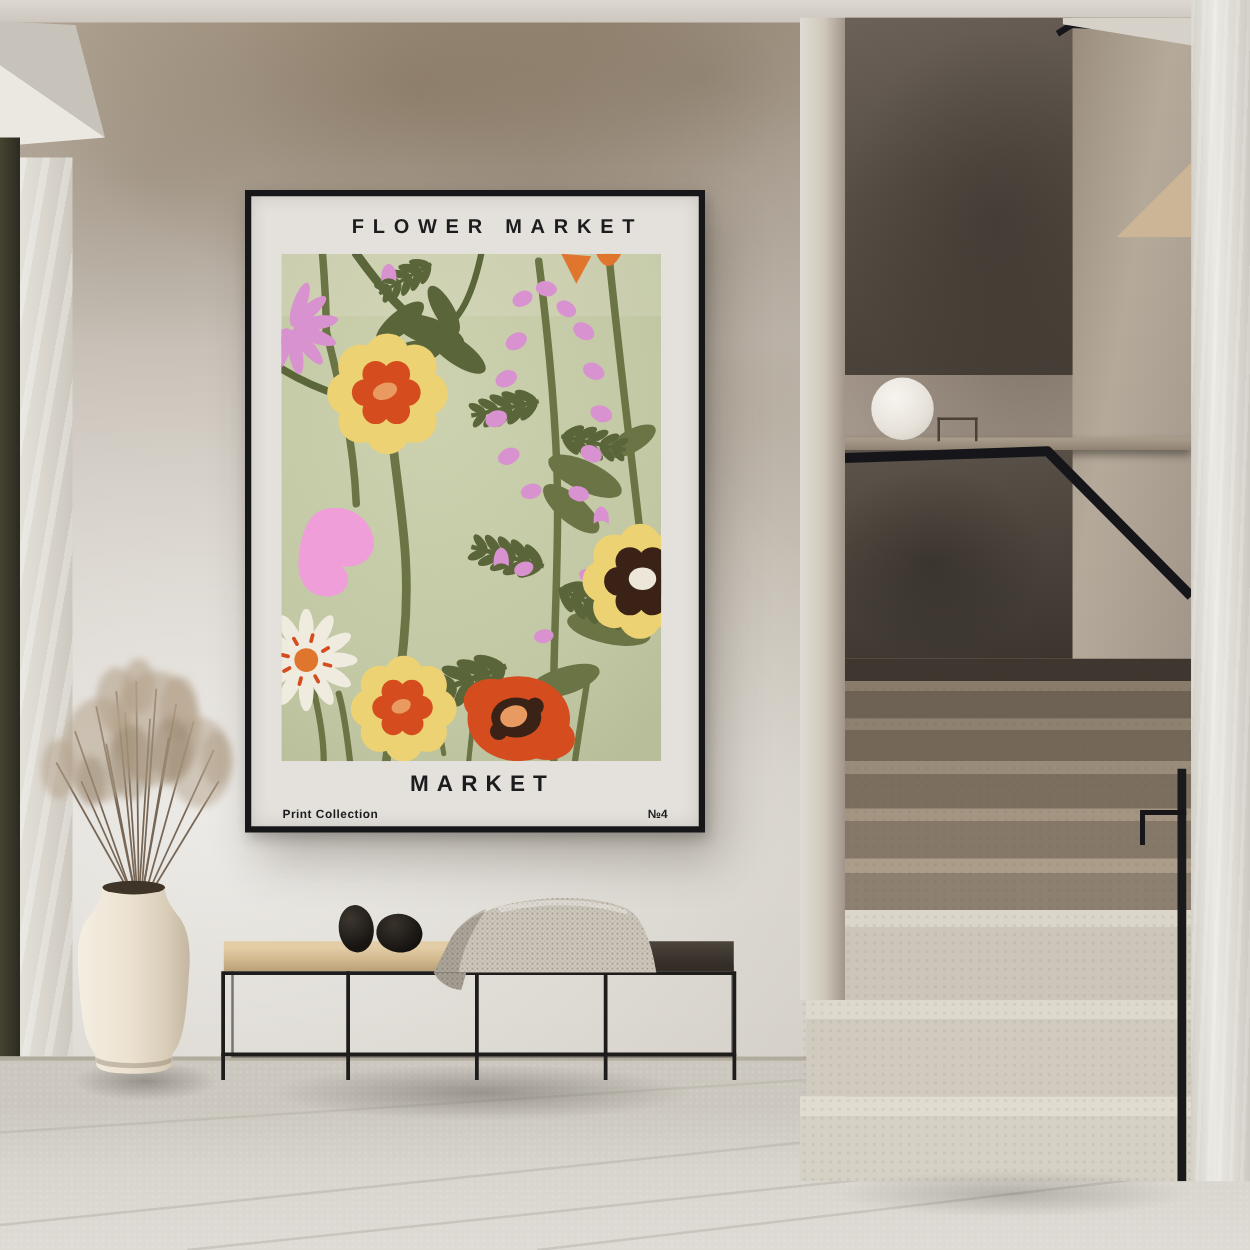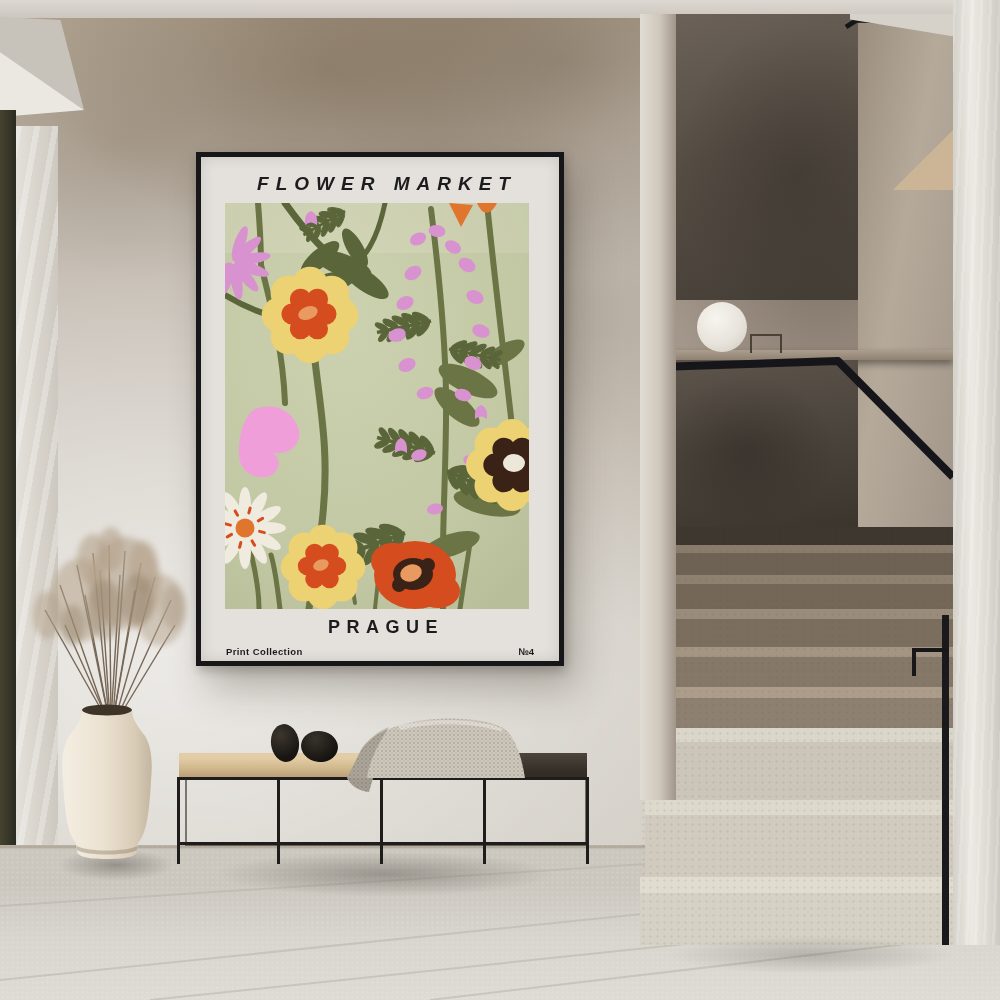--- a/index.html
+++ b/index.html
@@ -70,21 +70,21 @@
   
   .poster{left:196px;top:152px;width:368px;height:514px;background:var(--frame,#17171a);
     box-shadow:12px 22px 36px rgba(60,50,38,.30), 2px 5px 10px rgba(0,0,0,.22);}
   .mat{position:absolute;inset:5px;overflow:hidden;
     background:
       repeating-linear-gradient(90deg, rgba(0,0,0,.016) 0 2px, rgba(0,0,0,0) 2px 4px),
       linear-gradient(135deg,#efedе8 0%,#e9e6e1 20%,#dfdcd5 55%,#e6e3dd 100%);
     background-color:var(--poster-bg,#e4e1dc);
     box-shadow:inset 0 0 14px rgba(40,35,25,.14);}
   .poster-title{position:absolute;left:0;top:16px;width:100%;text-align:center;
-    font-size:19px;font-weight:700;letter-spacing:7px;padding-left:7px;color:var(--ink,#1c1c1e);font-style:italic;}
+    font-size:16px;font-weight:700;letter-spacing:7px;padding-left:18px;color:var(--ink,#1c1c1e);}
   .poster-city{position:absolute;left:0;top:460px;width:100%;text-align:center;
     font-size:18px;font-weight:700;letter-spacing:6.5px;padding-left:6px;color:var(--ink,#1c1c1e);}
   .poster-coll{position:absolute;left:25px;top:489px;font-size:9.5px;font-weight:700;letter-spacing:.4px;color:var(--ink,#1c1c1e);}
   .poster-num{position:absolute;right:25px;top:489px;font-size:9.5px;font-weight:700;color:var(--ink,#1c1c1e);}
   .art{position:absolute;left:24px;top:46px;width:304px;height:406px;overflow:hidden;}
   
   .bench{left:177px;top:750px;width:412px;height:116px;}
   .bench-back{left:8px;top:22px;width:398px;height:70px;border:2px solid rgba(32,30,27,.55);}
   .slab-light{left:2px;top:3px;width:226px;height:24px;background:linear-gradient(180deg,#e3cda6 0 5px,#d2b98e 60%,#bba077 100%);}
   .slab-dark{left:228px;top:3px;width:182px;height:24px;background:linear-gradient(180deg,#4c453c,#332d26 80%);}
@@ -397,21 +397,21 @@
             <ellipse cx="186" cy="370" rx="11" ry="8.5" transform="rotate(-18 186 370)" fill="var(--peach)"></ellipse>
           </g>
 
           <g>
             <use href="#scallop8" transform="translate(287,262)" fill="var(--yellow)"></use>
             <use href="#scallop6" transform="translate(288,262) scale(1.35)" fill="var(--dark-brown)"></use>
             <ellipse cx="289" cy="260" rx="11" ry="9" fill="var(--cream)"></ellipse>
           </g>
         </svg>
       </div>
-      <div class="poster-city">PRAGUE</div>
+      <div class="poster-city">MARKET</div>
       <div class="poster-coll">Print Collection</div>
       <div class="poster-num">№4</div>
     </div>
   </div>
 
   <div class="abs bench">
     <div class="abs bench-back"></div>
     <div class="abs slab-light"></div>
     <div class="abs slab-dark"></div>
     <div class="abs bench-frame"></div>

